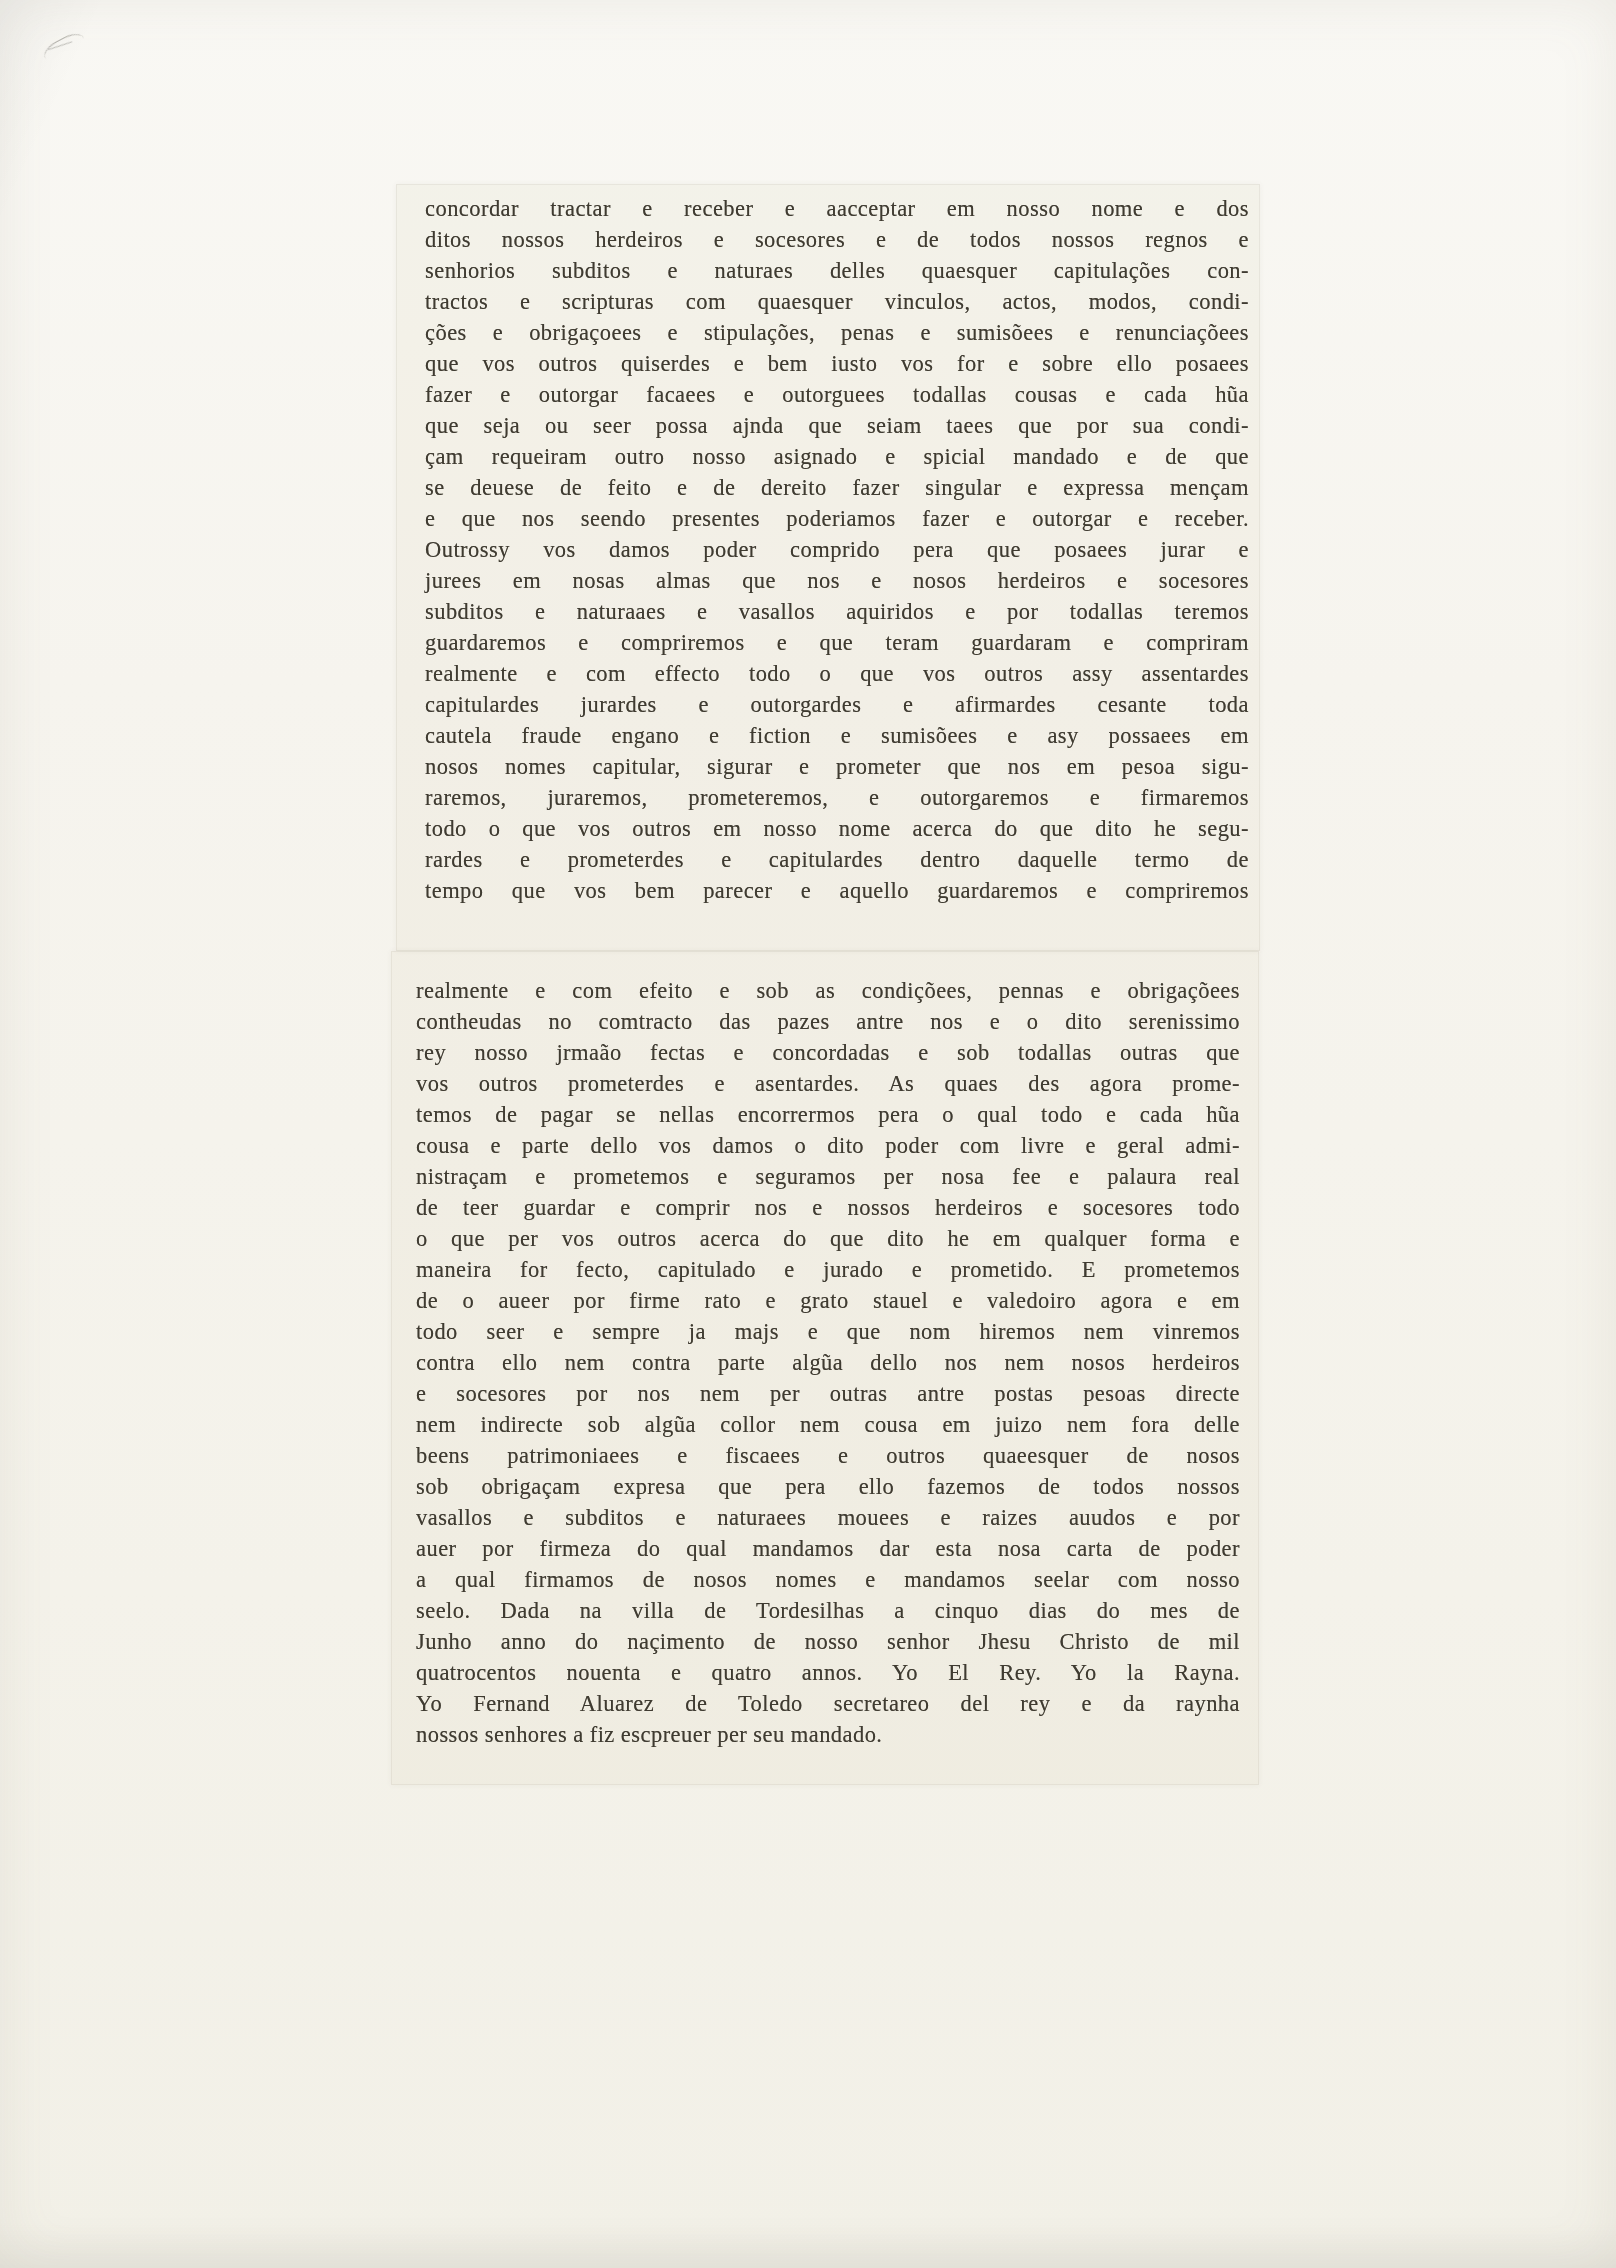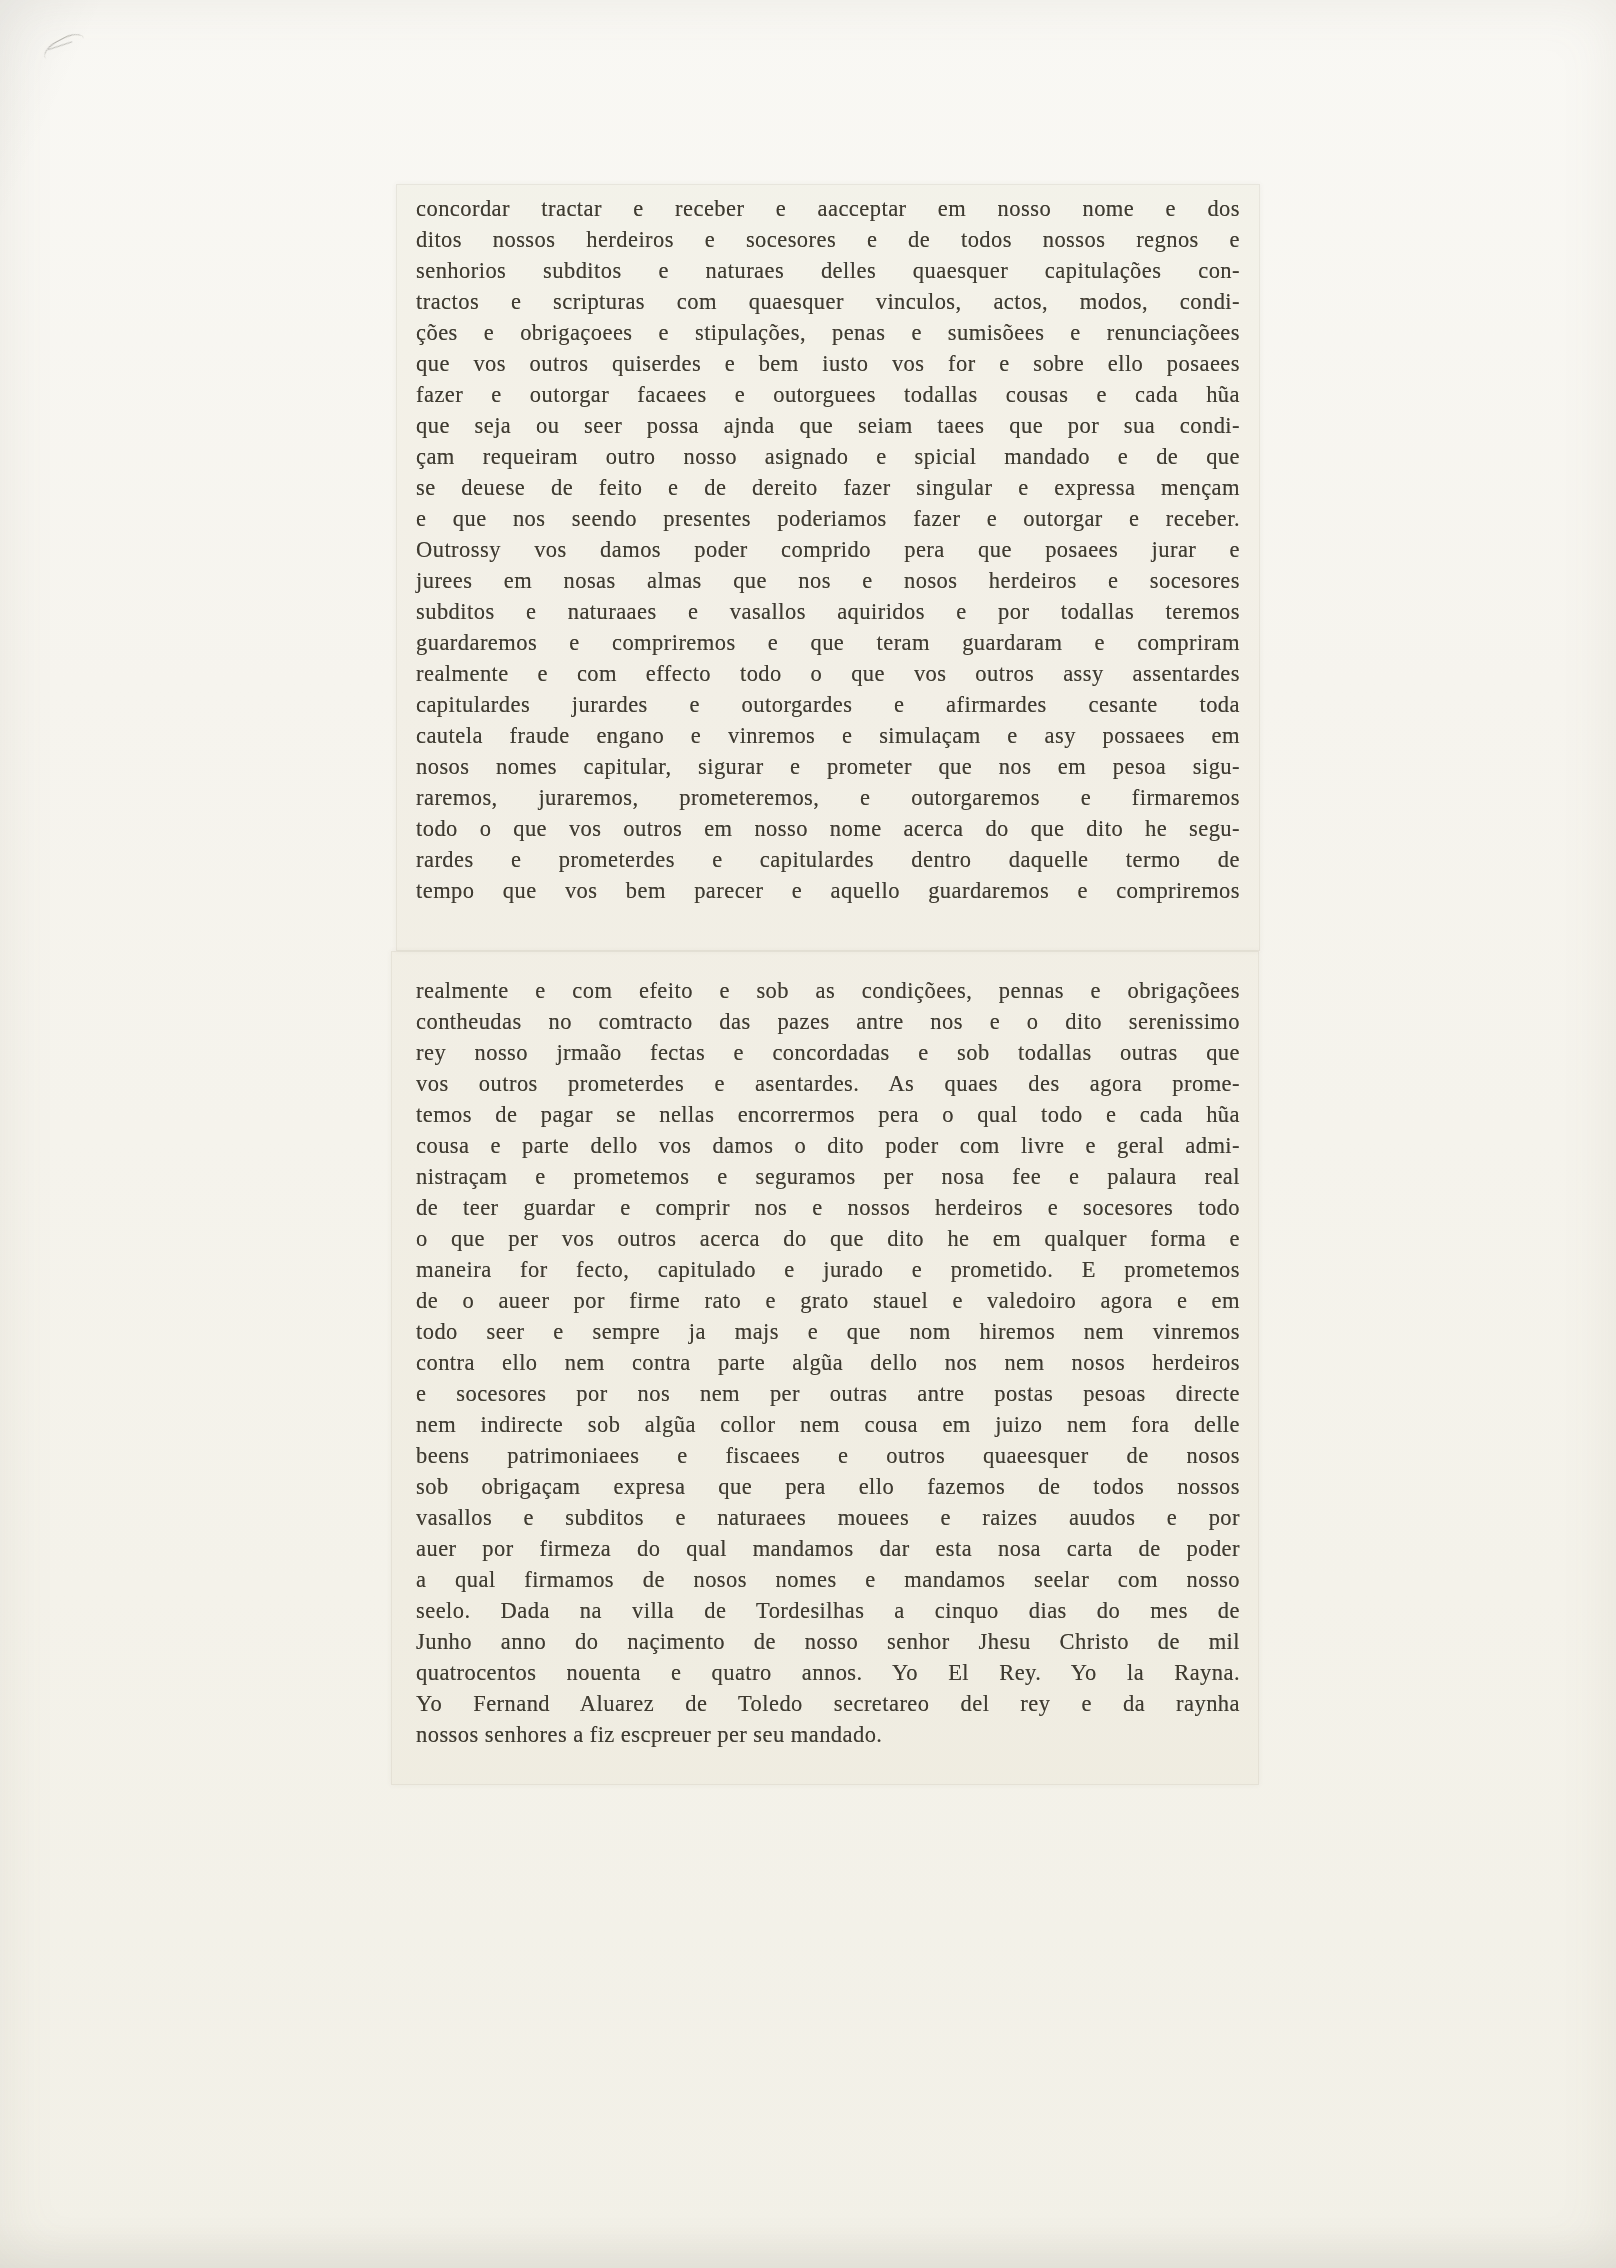--- a/index.html
+++ b/index.html
@@ -64,21 +64,21 @@
   }
   .textblock {
     position: absolute;
     color: #3f3b31;
     font-size: 22.5px;
     line-height: 31px;
     letter-spacing: 0.02em;
     text-shadow: 0 0 0.6px rgba(63,59,49,0.55);
   }
   .textblock-upper {
-    left: 19px;
+    left: 28px;
     top: 7.6px;
     width: 824px;
   }
   .textblock-lower {
     left: 24px;
     top: 5.7px;
     width: 824px;
     margin-top: 17px;
   }
   .line {
@@ -110,21 +110,21 @@
         <div class="line">que seja ou seer possa ajnda que seiam taees que por sua condi-</div>
         <div class="line">çam requeiram outro nosso asignado e spicial mandado e de que</div>
         <div class="line">se deuese de feito e de dereito fazer singular e expressa mençam</div>
         <div class="line">e que nos seendo presentes poderiamos fazer e outorgar e receber.</div>
         <div class="line">Outrossy vos damos poder comprido pera que posaees jurar e</div>
         <div class="line">jurees em nosas almas que nos e nosos herdeiros e socesores</div>
         <div class="line">subditos e naturaaes e vasallos aquiridos e por todallas teremos</div>
         <div class="line">guardaremos e compriremos e que teram guardaram e compriram</div>
         <div class="line">realmente e com effecto todo o que vos outros assy assentardes</div>
         <div class="line">capitulardes jurardes e outorgardes e afirmardes cesante toda</div>
-        <div class="line">cautela fraude engano e vinremos e simulaçam e asy possaees em</div>
+        <div class="line">cautela fraude engano e fiction e sumisõees e asy possaees em</div>
         <div class="line">nosos nomes capitular, sigurar e prometer que nos em pesoa sigu-</div>
         <div class="line">raremos, juraremos, prometeremos, e outorgaremos e firmaremos</div>
         <div class="line">todo o que vos outros em nosso nome acerca do que dito he segu-</div>
         <div class="line">rardes e prometerdes e capitulardes dentro daquelle termo de</div>
         <div class="line">tempo que vos bem parecer e aquello guardaremos e compriremos</div>
       </div>
   </div>
 
   <div class="slip slip-lower">
     <div class="textblock textblock-lower">

